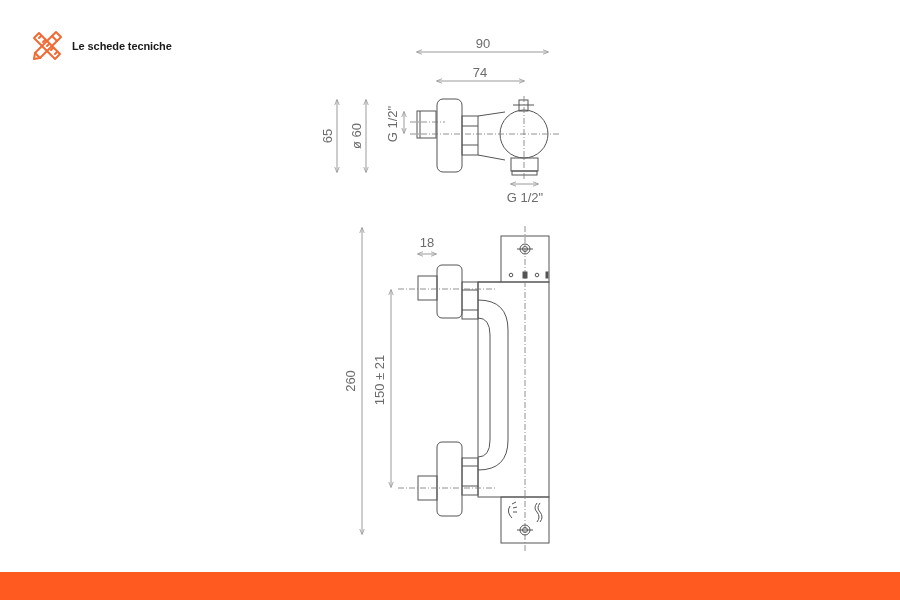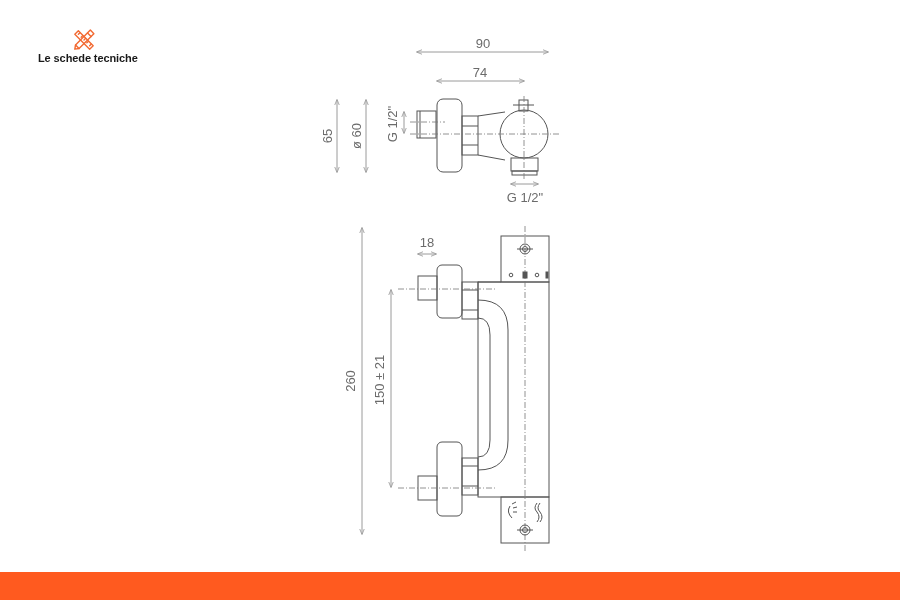--- a/index.html
+++ b/index.html
@@ -3,21 +3,21 @@
 <meta charset="utf-8">
 <style>
   html, body { margin: 0; padding: 0; }
   body {
     width: 900px; height: 600px; position: relative; overflow: hidden;
     background: #ffffff;
     font-family: "Liberation Sans", sans-serif;
   }
   .brand {
     position: absolute; left: 30px; top: 28px; height: 36px;
-    display: flex; align-items: center; flex-direction: column;
+    display: flex; align-items: center;
   }
   .brand svg { width: 34px; height: 34px; }
   .brand-label {
     margin-left: 8px; font-size: 11px; font-weight: bold; color: #1a1a1a;
     letter-spacing: -0.1px;
   }
   .drawing { position: absolute; left: 0; top: 0; width: 900px; height: 600px; }
   .dim-text { font-family: "Liberation Sans", sans-serif; font-size: 13px; fill: #6b6b6b; }
   .footer-bar {
     position: absolute; left: 0; top: 572px; width: 900px; height: 28px;

